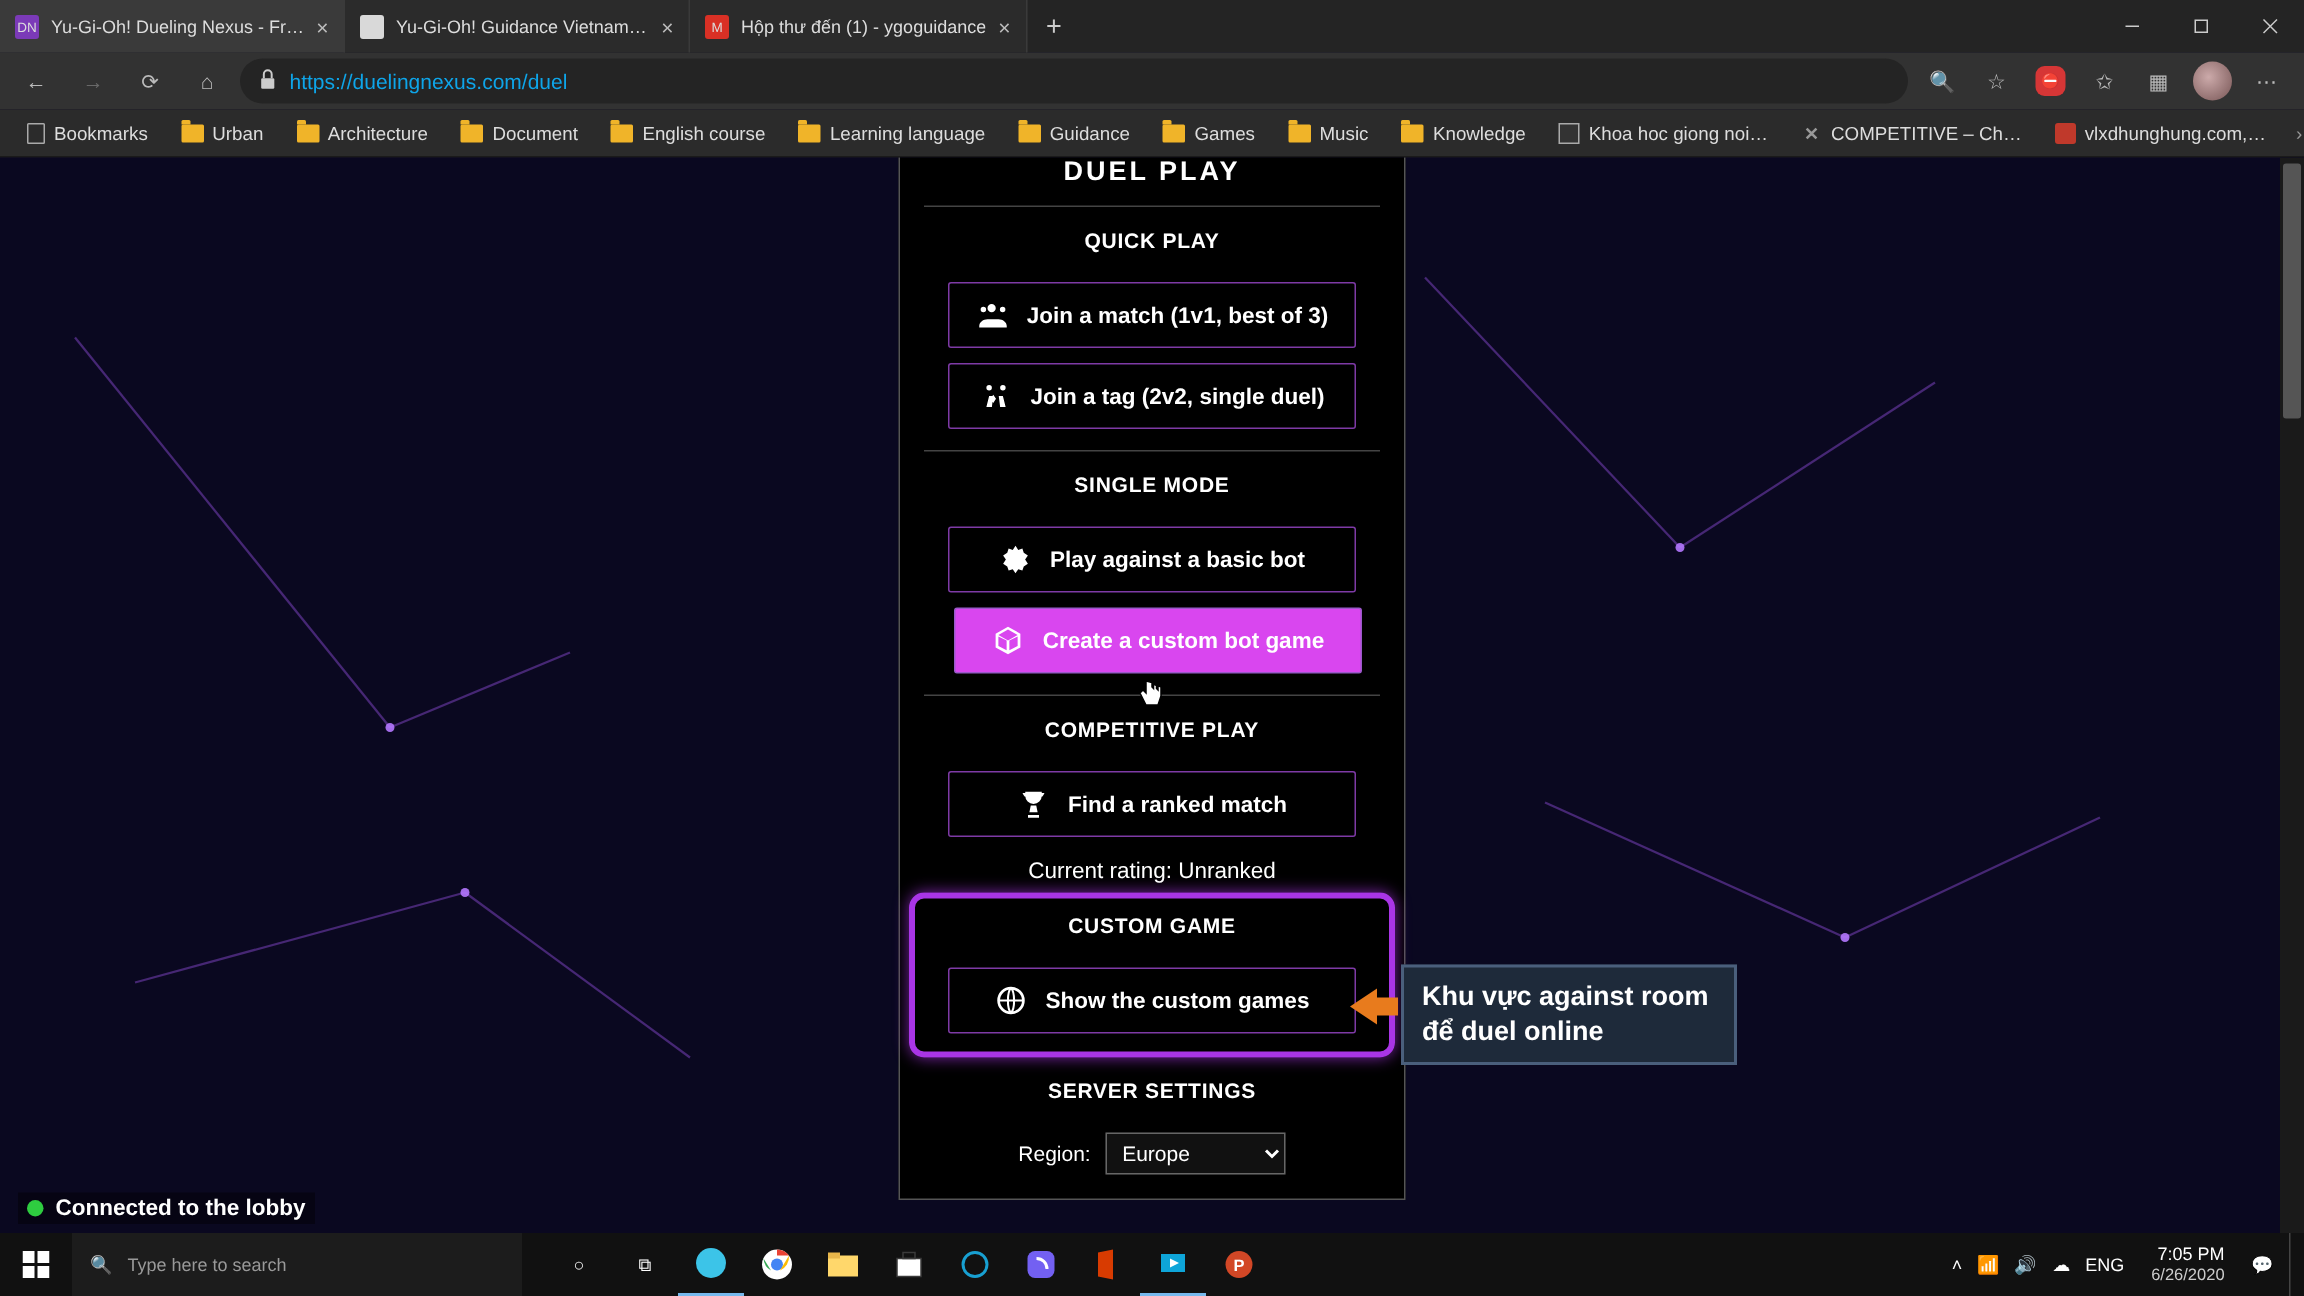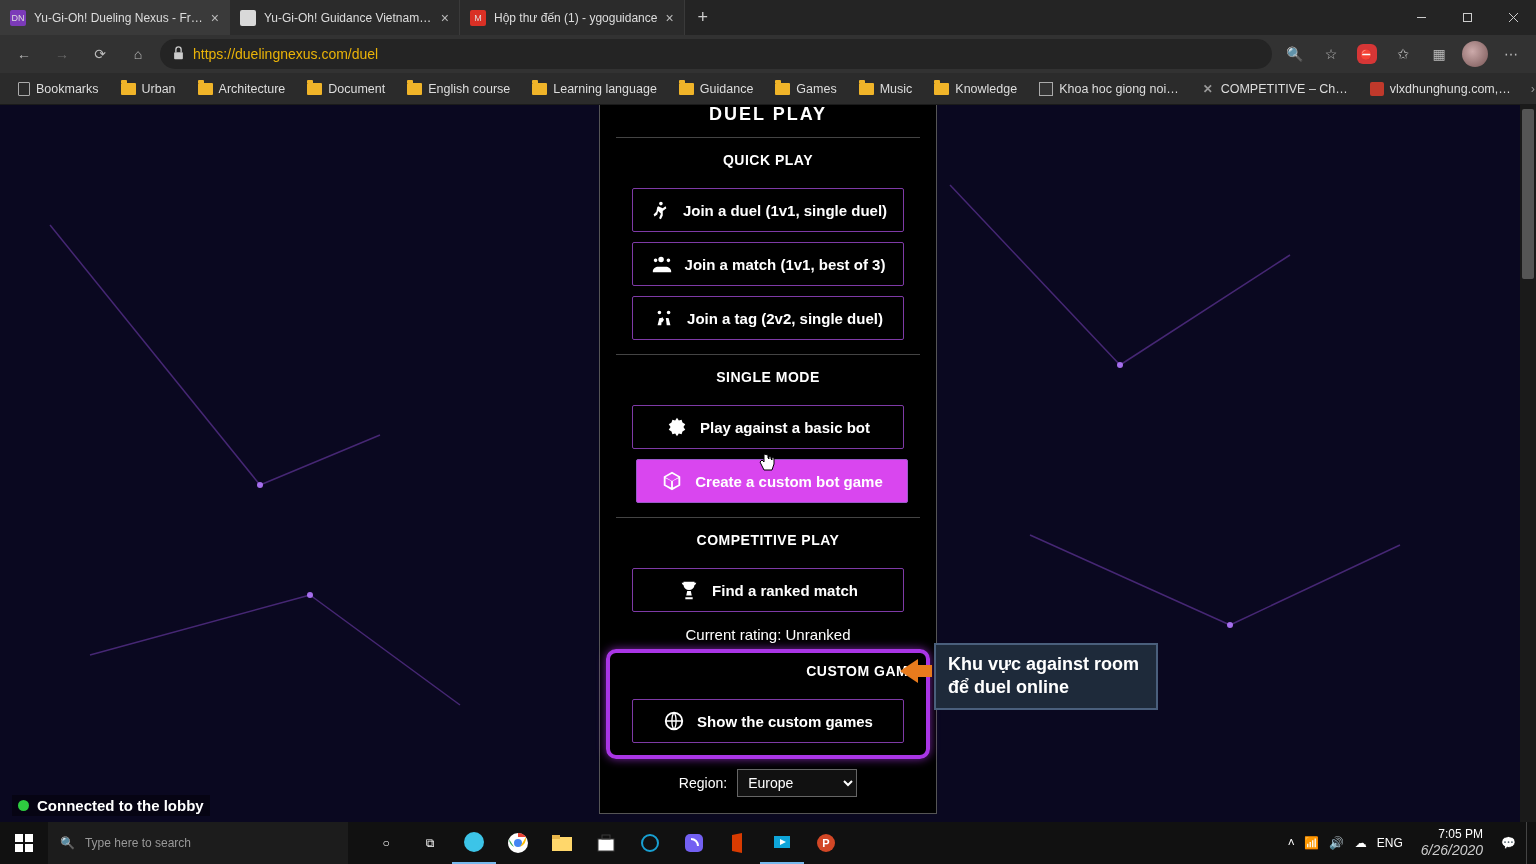--- a/index.html
+++ b/index.html
@@ -46,21 +46,21 @@
       height: 38px; background: #323232;
       display:flex; align-items:center; padding: 0 8px; gap: 6px;
       color:#ccc;
     }
     .navbtn { width: 32px; height: 32px; display:flex;align-items:center;justify-content:center;cursor:pointer;border-radius:4px;color:#bbb; }
     .addr {
       flex:1; display:flex; align-items:center; gap:8px;
       background:#242424; border-radius: 16px; height: 30px; padding: 0 12px;
       color:#eee; font-size:14px;
     }
-    .addr .url { color:#eab308; }
+    .addr .url { color:#0ea5e9; }
     .addr .lock svg { width:13px;height:14px; }
     .rightctrls { display:flex; gap:2px; align-items:center; }
     .rightbtn { width: 34px; height: 34px; display:flex; align-items:center;justify-content:center;color:#bbb; }
     .avatar { width: 26px; height:26px; border-radius:50%;
       background: radial-gradient(circle at 40% 40%, #caa, #755); }
     .adblock { width:20px;height:20px;border-radius:6px;background:#d63636;display:flex;align-items:center;justify-content:center;color:#fff;font-size:10px;font-weight:bold;}
 
     
     .bookmarksbar {
       height: 32px; background: #2b2b2b;
@@ -116,21 +116,21 @@
     }
     .action-btn.hover { background:#d946ef; border-color:#9a59c9;margin-left:20px; }
     .action-btn svg { width:22px;height:22px;fill:#fff; }
     .rating { text-align:center; margin-top:14px; font-size:15px; }
 
     .highlight {
       border:4px solid #a935e6; border-radius:10px;
       padding: 6px 8px 12px; margin: 6px -10px 0;
       box-shadow: 0 0 10px rgba(169,53,230,0.7);
     }
-    .highlight .section-title{padding-top:4px;text-align:right;}
+    .highlight .section-title{padding-top:4px;}
     .region-row{ display:flex; align-items:center; justify-content:center; gap:10px; margin-top:10px; }
     select {
       background:#111; color:#fff; border:1px solid #666;
       font-size:14px; padding:4px 6px; width:120px; height:28px;
     }
 
     .annotation {
       position:absolute; top: 538px; left: 934px;
       width: 224px; padding: 8px 12px;
       border: 2px solid #4a5f7c; background:#1e2a3a;
@@ -165,21 +165,21 @@
     }
     .start{width:48px;height:42px;display:flex;align-items:center;justify-content:center;cursor:pointer;}
     .start svg{width:18px;height:18px;fill:#fff;}
     .search{display:flex;align-items:center;gap:10px;width:300px;height:42px;background:#1c1c1c;padding:0 12px;color:#999;cursor:text;}
     .tray-icons{display:flex;align-items:center;gap:0;margin-left:16px;}
     .tb-icon{width:44px;height:42px;display:flex;align-items:center;justify-content:center;cursor:pointer;}
     .tb-icon.active{border-bottom:2px solid #76b9ed;}
     .tb-icon img,.tb-icon svg{width:24px;height:24px;}
     .tb-right{margin-left:auto;display:flex;align-items:center;gap:10px;padding-right:4px;}
     .clock{text-align:right;line-height:1.2;font-size:12px;padding:0 8px;}
-    .tiny{font-size:14px;color:#ccc;font-style:italic;}
+    .tiny{font-size:11px;color:#ccc;}
     .dash{width:6px;height:42px;border-left:1px solid #444;}
 
     .cursor{position:absolute;top:452px;left:758px;pointer-events:none;}
     .cursor svg{width:18px;height:22px;}
   </style>
 </head>
 <body>
 
 <div class="titlebar">
   <div class="tabs">
@@ -320,26 +320,20 @@
       <circle cx="1230" cy="520" r="3"></circle>
       <circle cx="310" cy="490" r="3"></circle>
   </svg>
 
   <div class="panel">
     <h1>DUEL PLAY</h1>
 
     <div class="section-title">QUICK PLAY</div>
     <button class="action-btn">
       <svg viewBox="0 0 24 24">
-          <path d="M13 3a2 2 0 1 1 0 4 2 2 0 0 1 0-4zm-3 5l5 2 3-2 1 2-4 3v5l-2 4-2-1 2-5-3-3-1 4-3 2-1-2 3-3 1-5z"></path>
-        </svg>
-      <span>Join a duel (1v1, single duel)</span>
-    </button>
-    <button class="action-btn">
-      <svg viewBox="0 0 24 24">
           <path d="M8 7a3 3 0 1 1 6 0 3 3 0 0 1-6 0zm-5 1a2 2 0 1 1 4 0 2 2 0 0 1-4 0zm14 0a2 2 0 1 1 4 0 2 2 0 0 1-4 0zM2 20c0-3 3-5 6-5h8c3 0 6 2 6 5v1H2z"></path>
         </svg>
       <span>Join a match (1v1, best of 3)</span>
     </button>
     <button class="action-btn">
       <svg viewBox="0 0 24 24">
           <path d="M7 4a2 2 0 1 1 0 4 2 2 0 0 1 0-4zm10 0a2 2 0 1 1 0 4 2 2 0 0 1 0-4zM5 20l2-8h3l-1 8zm10 0l-1-8h3l2 8zm-5-9l2 3-2 3-2-3z"></path>
         </svg>
       <span>Join a tag (2v2, single duel)</span>
     </button>
@@ -373,20 +367,21 @@
       <div class="section-title">CUSTOM GAME</div>
       <button class="action-btn">
         <svg viewBox="0 0 24 24">
             <circle cx="12" cy="12" r="9" fill="none" stroke="#fff" stroke-width="2"></circle>
             <path d="M3 12h18M12 3c3 3 3 15 0 18M12 3c-3 3-3 15 0 18" stroke="#fff" fill="none" stroke-width="1.5"></path>
           </svg>
         <span>Show the custom games</span>
       </button>
     </div>
 
+    <div class="section-title">SERVER SETTINGS</div>
     <div class="region-row">
       <span>Region:</span>
       <select>
         <option>Europe</option>
       </select>
     </div>
   </div>
 
   <div class="annotation">
     <div class="arrow"></div>

